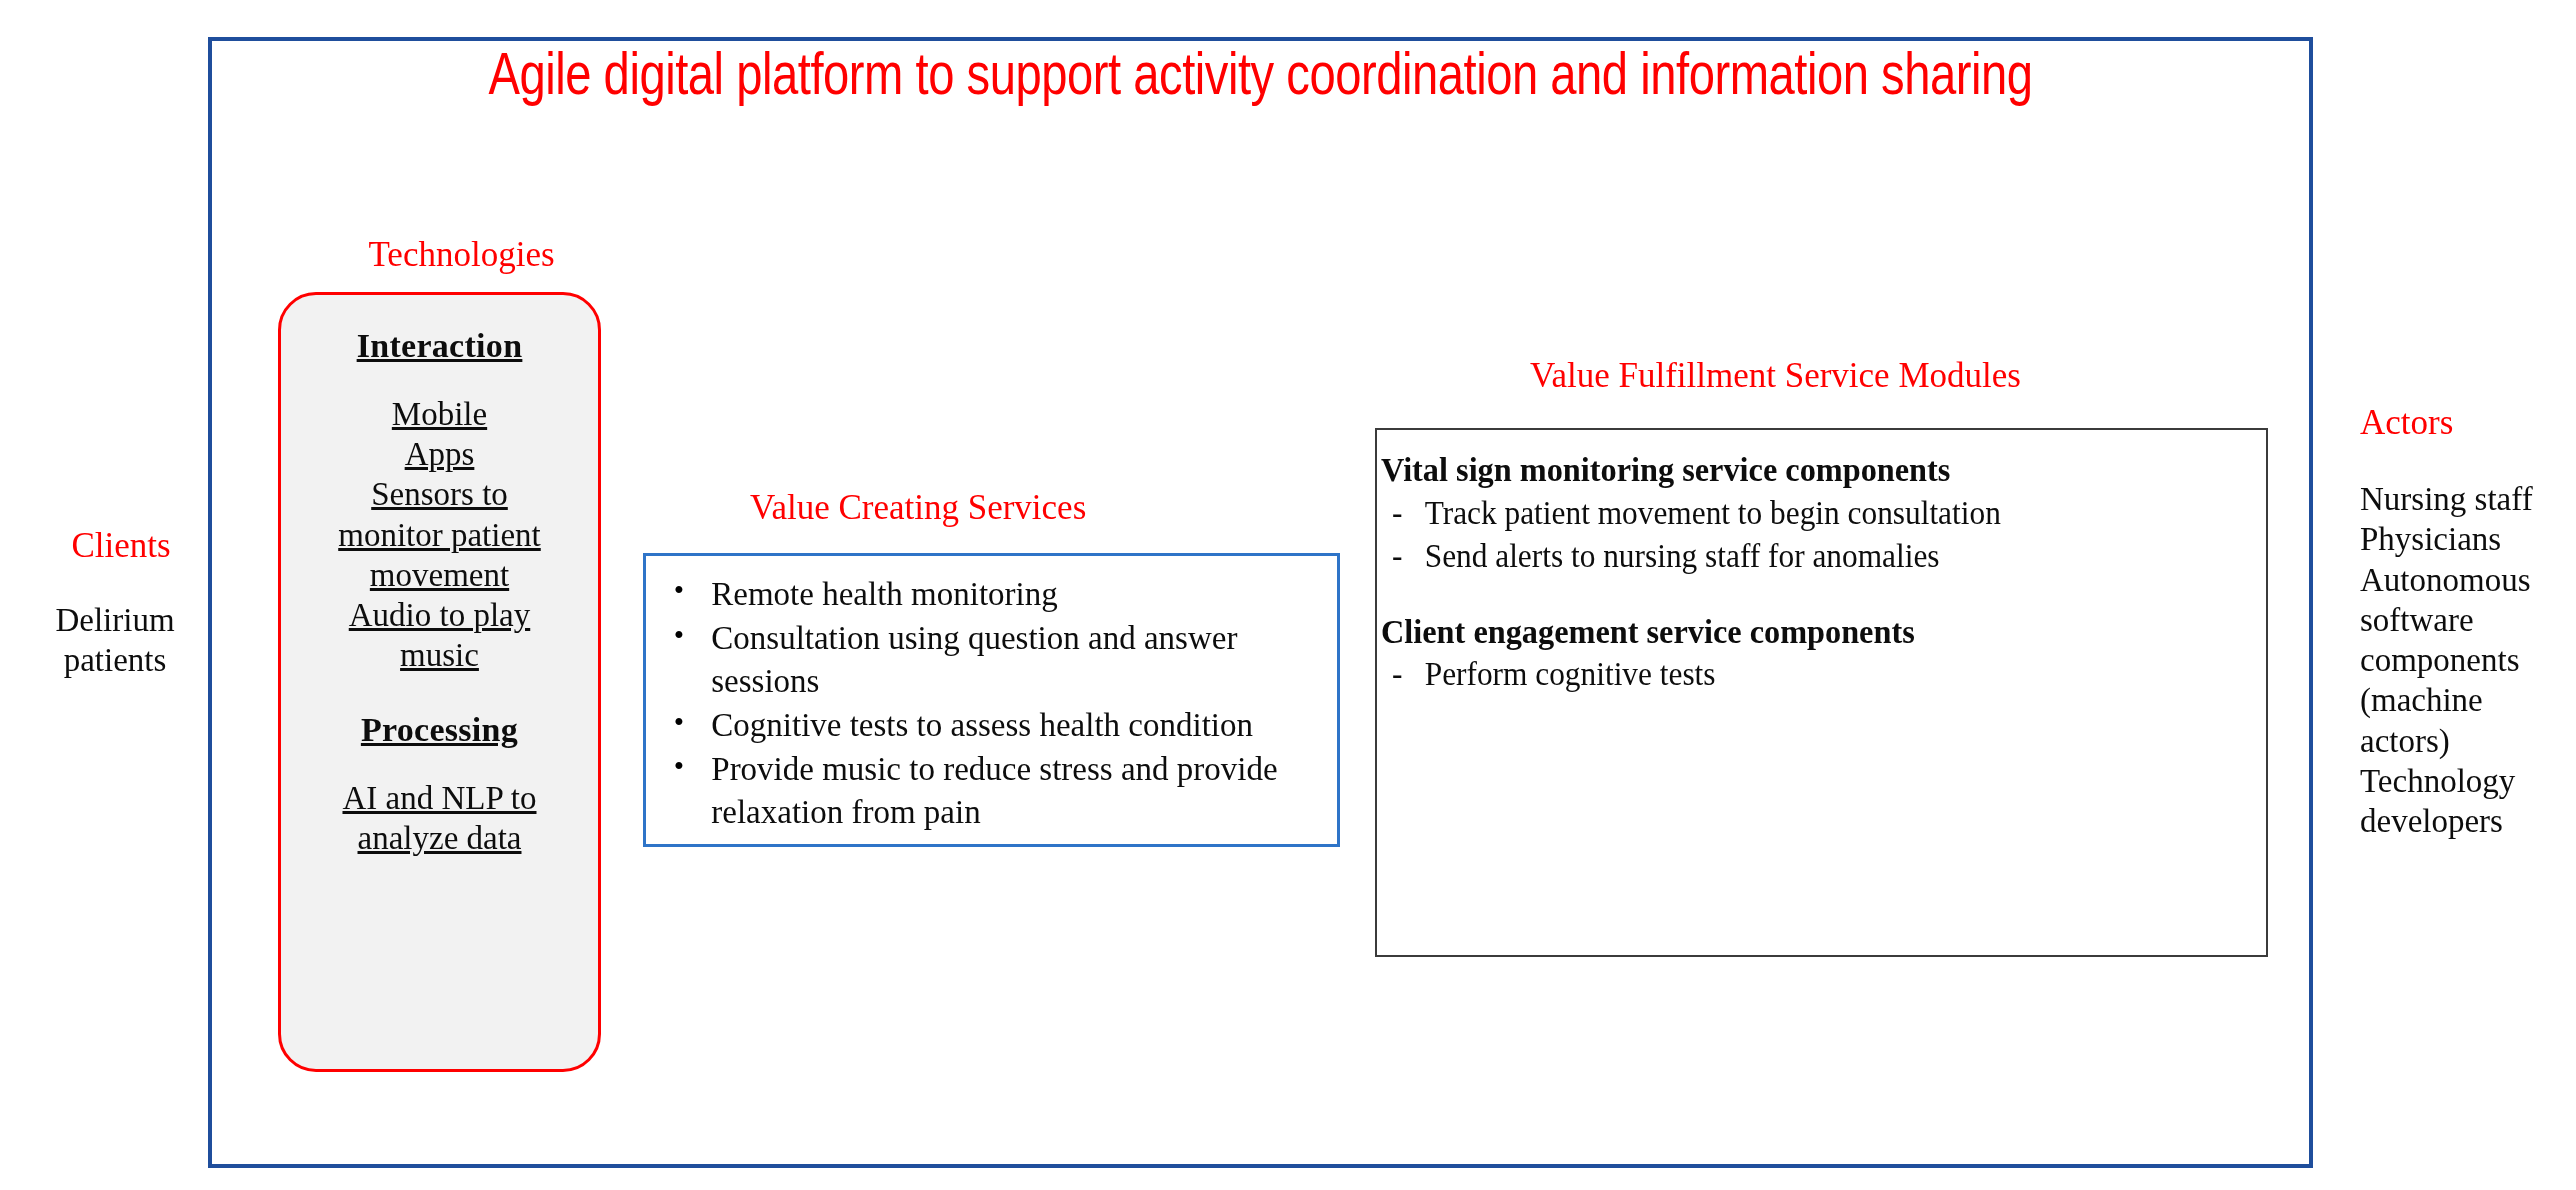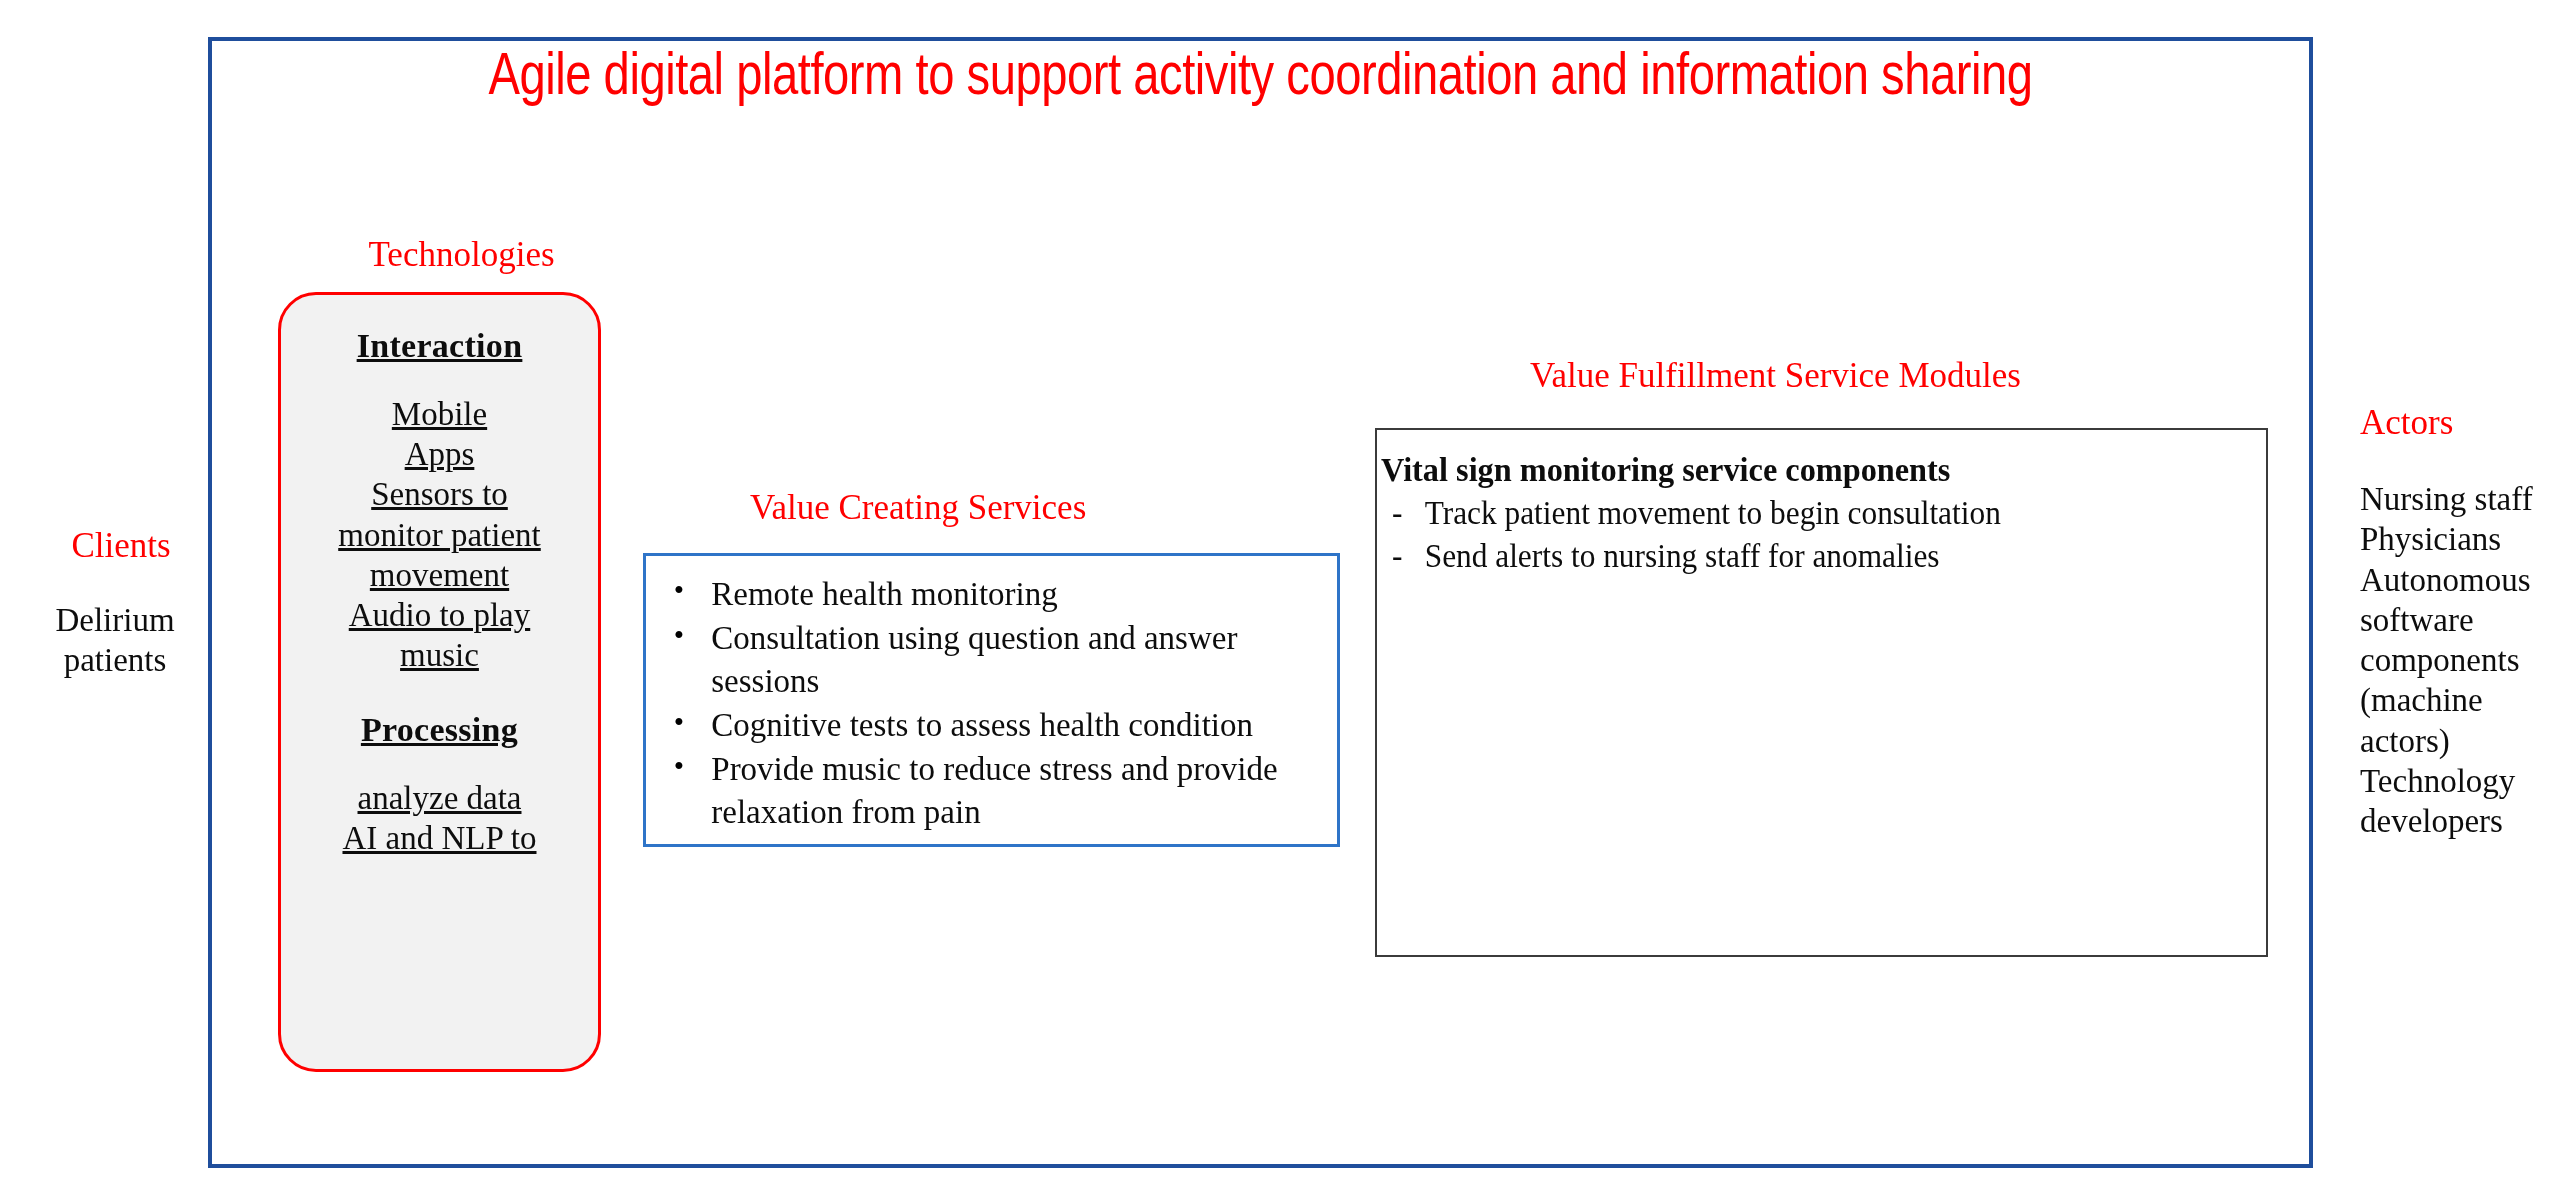--- a/index.html
+++ b/index.html
@@ -242,22 +242,22 @@
     <div>Apps</div>
     <div>Sensors to</div>
     <div>monitor patient</div>
     <div>movement</div>
     <div>Audio to play</div>
     <div>music</div>
   </div>
   <div class="tech-gap"></div>
   <div class="tech-head">Processing</div>
   <div class="tech-body">
+    <div>AI and NLP to</div>
     <div>analyze data</div>
-    <div>AI and NLP to</div>
   </div>
 </div>
 
 <div class="section-label" id="vcs-label">Value Creating Services</div>
 <div id="vcs-box">
   <ul>
     <li>Remote health monitoring</li>
     <li>Consultation using question and answer sessions</li>
     <li>Cognitive tests to assess health condition</li>
     <li>Provide music to reduce stress and provide relaxation from pain</li>
@@ -267,20 +267,24 @@
 <div class="section-label" id="vfm-label">Value Fulfillment Service Modules</div>
 <div id="vfm-box">
 
   <div class="vfm-group">
     <div class="vfm-head">Vital sign monitoring service components</div>
     <div class="vfm-item">Track patient movement to begin consultation</div>
     <div class="vfm-item">Send alerts to nursing staff for anomalies</div>
   </div>
 
 
+  <div class="vfm-group">
+    <div class="vfm-head">Client engagement service components</div>
+    <div class="vfm-item">Perform cognitive tests</div>
+  </div>
 
 </div>
 
 <div class="section-label" id="actors-label">Actors</div>
 <div id="actors-body">
   <div>Nursing staff</div>
   <div>Physicians</div>
   <div>Autonomous</div>
   <div>software</div>
   <div>components</div>

